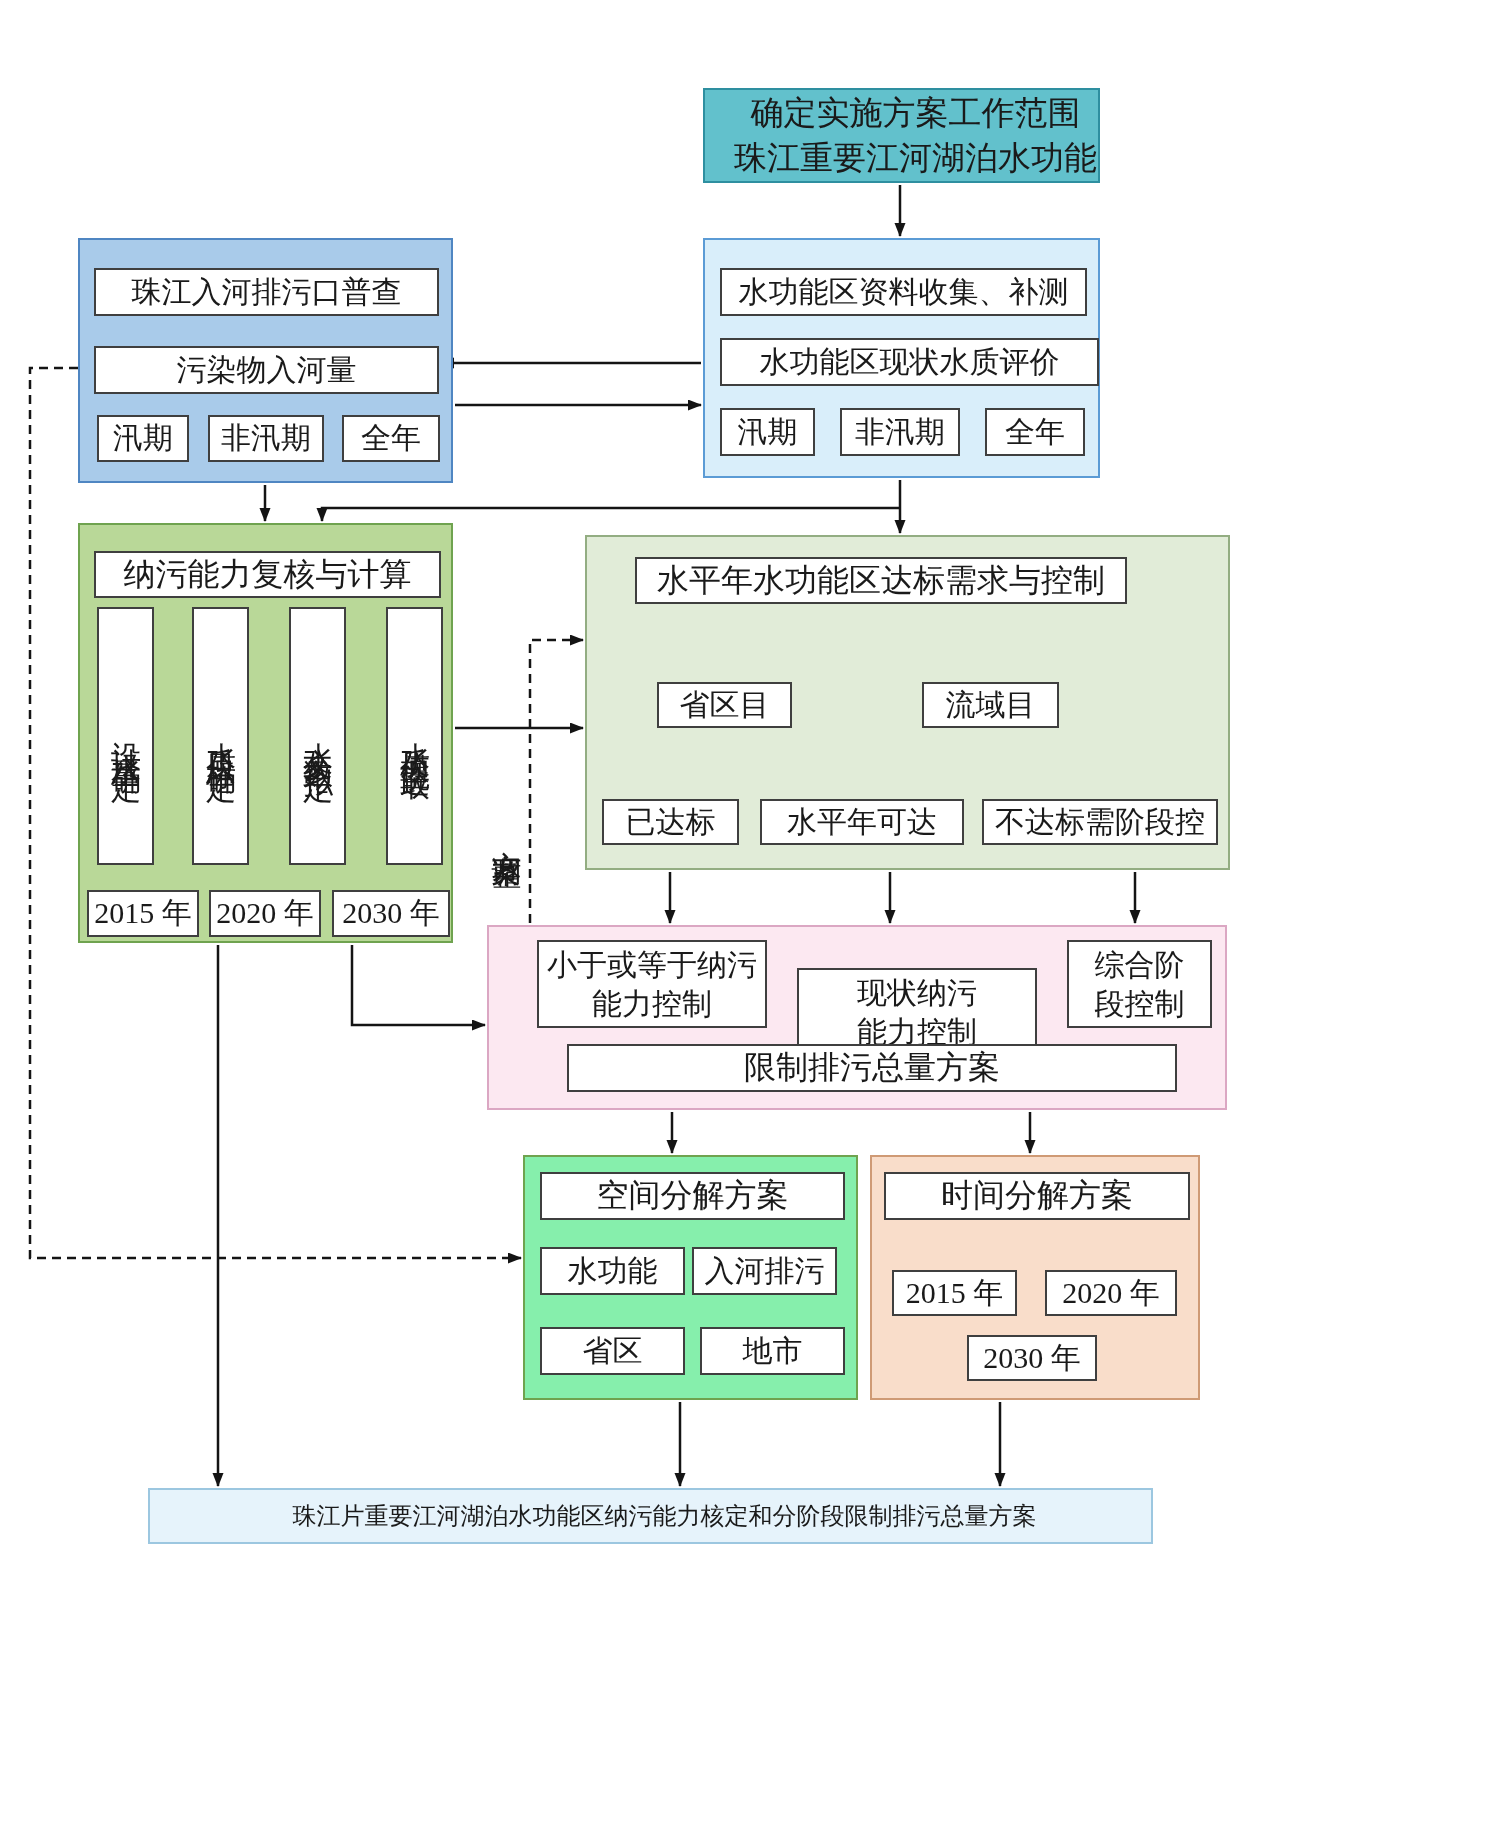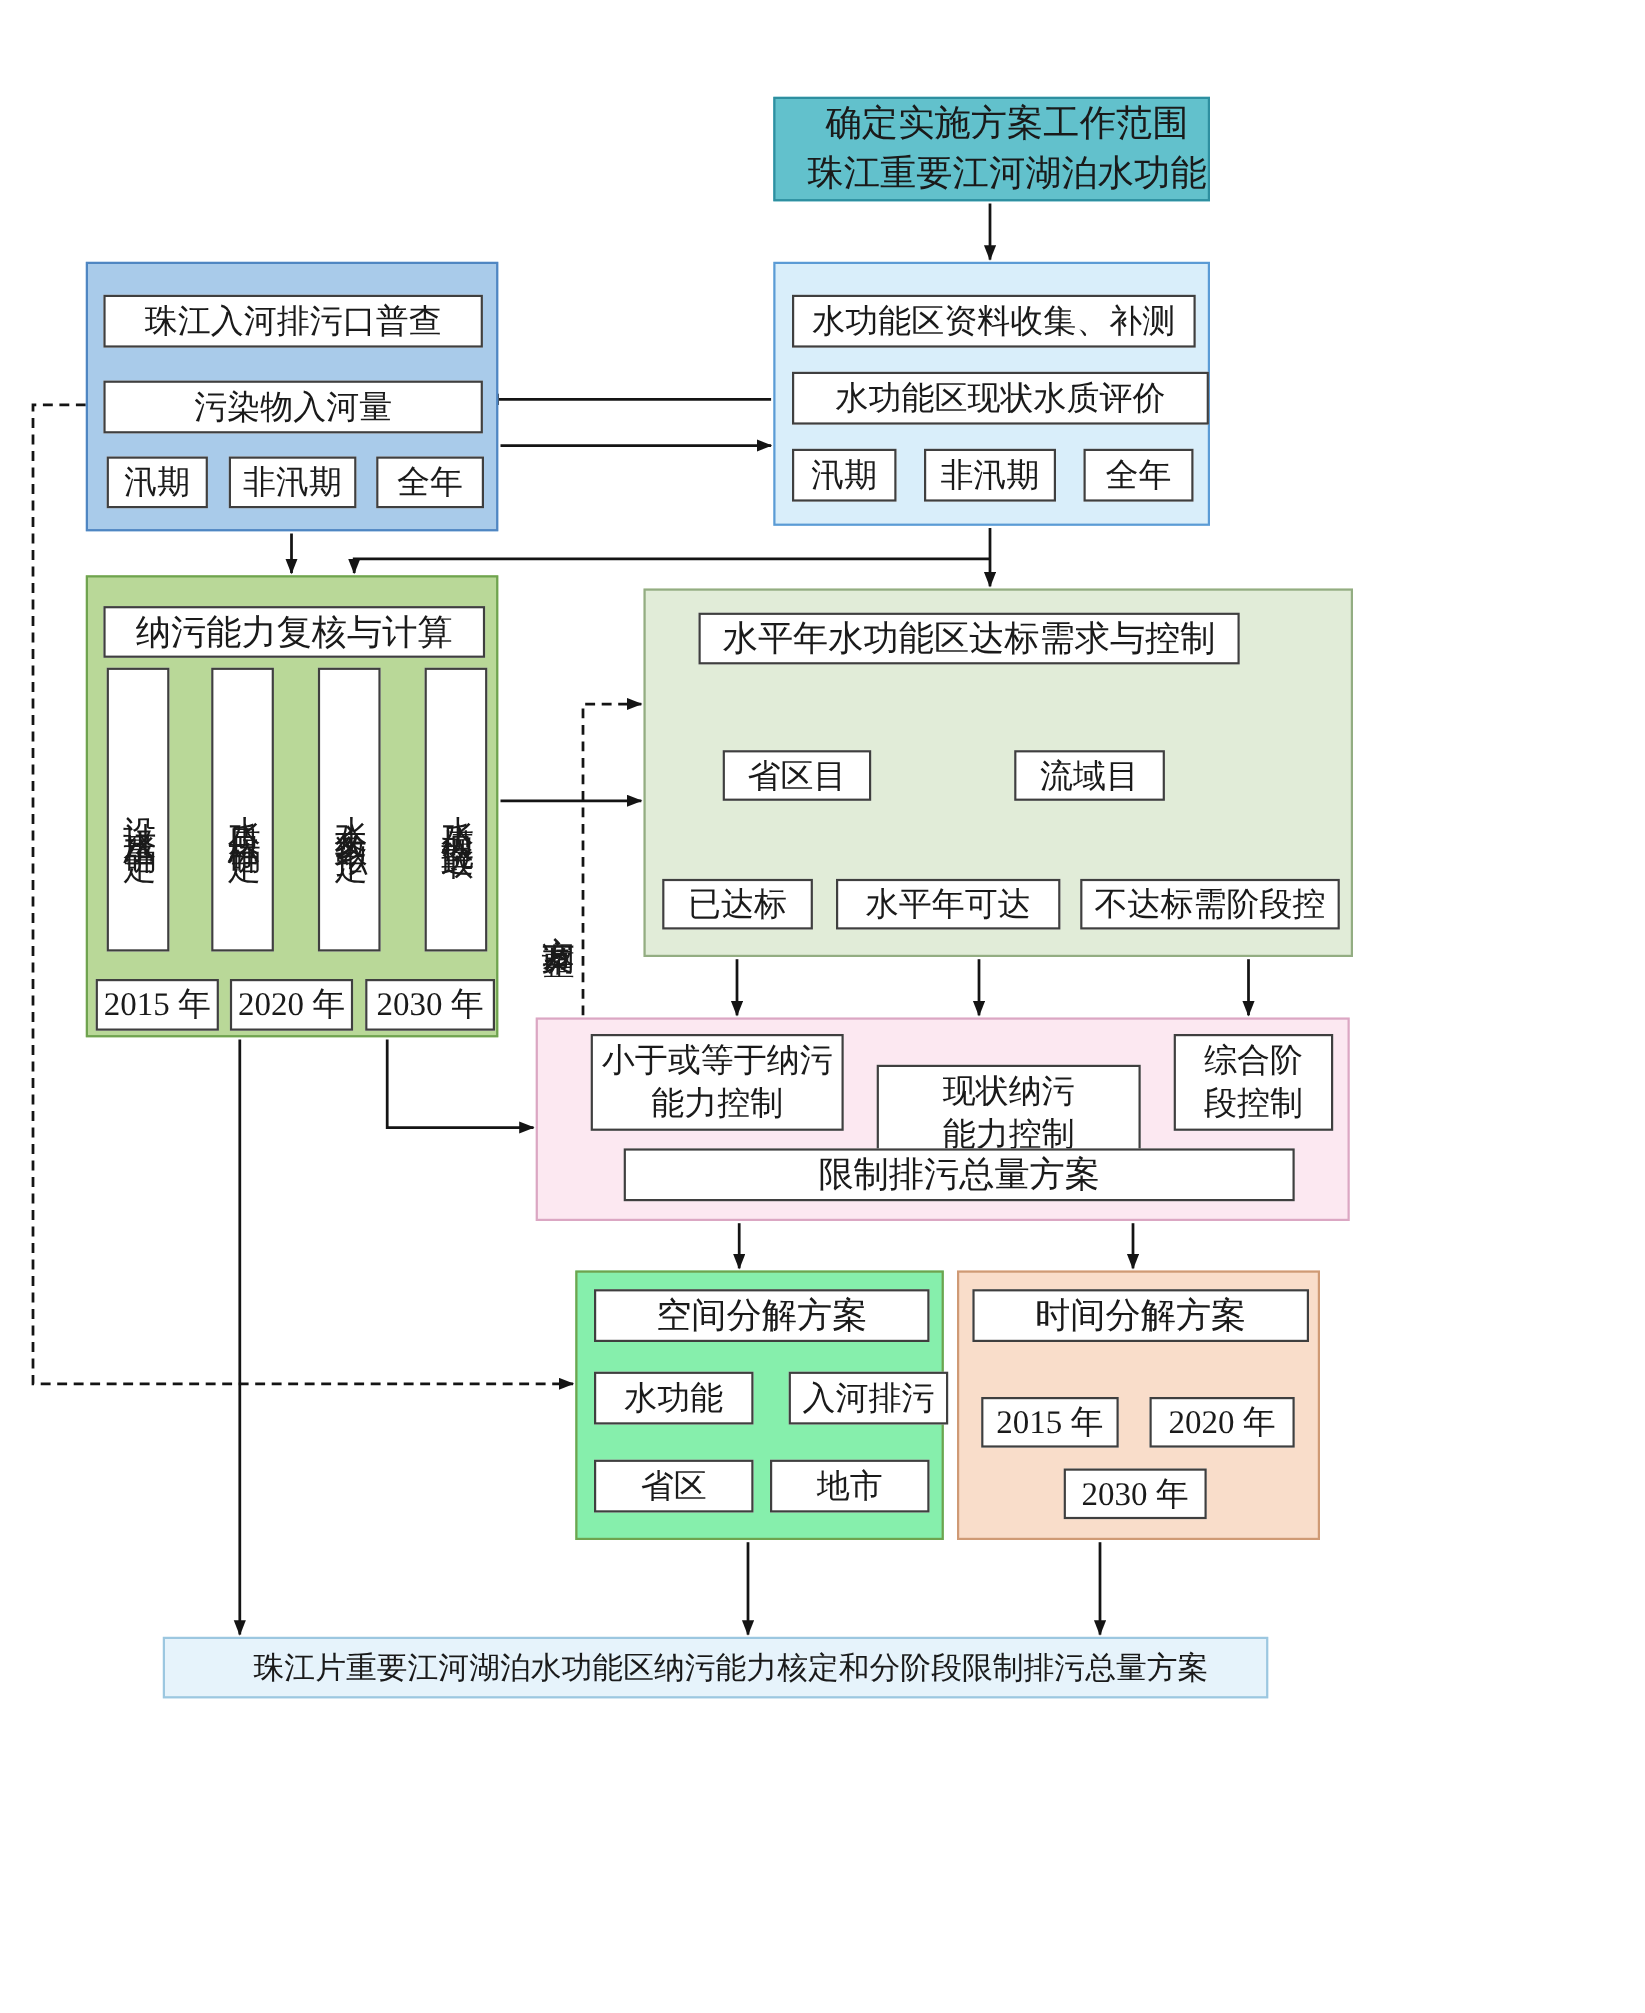--- a/index.html
+++ b/index.html
@@ -17,21 +17,21 @@
   .scope   { background:#62c1cc; border:2px solid #2e8fa0; display:flex; flex-direction:column;
              align-items:center; justify-content:center; font-size:33px; line-height:1.35; text-align:center; }
   .collection { background:#d9eefa; border:2px solid #5b9bd5; }
   .outfall    { background:#a9cbea; border:2px solid #4f86c2; }
   .capacity   { background:#b9d898; border:2px solid #6fa34f; }
   .target     { background:#e1ecd8; border:2px solid #93ad82; }
   .control    { background:#fce8f1; border:2px solid #dba7c3; }
   .spatial    { background:#86efac; border:2px solid #6fa34f; }
   .temporal   { background:#f9ddca; border:2px solid #cf9a75; }
   .final      { background:#e6f3fb; border:2px solid #9cc7e0; display:flex; align-items:center;
-                justify-content:center; font-size:28px; white-space:nowrap; }
+                justify-content:center; font-size:24px; white-space:nowrap; }
 
   .wbox { position:absolute; background:#ffffff; border:2px solid #3f3f3f; display:flex;
           align-items:center; justify-content:center; text-align:center; font-size:30px; }
   .wbox.title { font-size:32px; }
   .wbox.col { flex-direction:column; line-height:1.3; }
   .vbox { position:absolute; background:#ffffff; border:2px solid #3f3f3f; display:flex;
           align-items:center; justify-content:center; writing-mode:vertical-lr;
           text-orientation:upright; font-size:30px; letter-spacing:6px; }
   .vlabel { position:absolute; writing-mode:vertical-lr; text-orientation:upright;
             font-size:30px; letter-spacing:3px; display:flex; align-items:center; justify-content:center; }
@@ -133,21 +133,21 @@
     <div class="wbox col" style="left:578px;top:13px;width:145px;height:88px;">
       <div>综合阶</div>
       <div>段控制</div>
     </div>
     <div class="wbox title" style="left:78px;top:117px;width:610px;height:48px;">限制排污总量方案</div>
   </div>
 
   <div class="panel spatial" style="left:523px;top:1155px;width:335px;height:245px;">
     <div class="wbox title" style="left:15px;top:15px;width:305px;height:48px;">空间分解方案</div>
     <div class="wbox" style="left:15px;top:90px;width:145px;height:48px;">水功能</div>
-    <div class="wbox" style="left:192px;top:90px;width:145px;height:48px;font-family:Liberation Mono, monospace;">入河排污</div>
+    <div class="wbox" style="left:167px;top:90px;width:145px;height:48px;font-family:Liberation Mono, monospace;">入河排污</div>
     <div class="wbox" style="left:15px;top:170px;width:145px;height:48px;">省区</div>
     <div class="wbox" style="left:175px;top:170px;width:145px;height:48px;">地市</div>
   </div>
 
   <div class="panel temporal" style="left:870px;top:1155px;width:330px;height:245px;">
     <div class="wbox title" style="left:12px;top:15px;width:306px;height:48px;">时间分解方案</div>
     <div class="wbox" style="left:20px;top:113px;width:125px;height:46px;">2015 年</div>
     <div class="wbox" style="left:173px;top:113px;width:132px;height:46px;">2020 年</div>
     <div class="wbox" style="left:95px;top:178px;width:130px;height:46px;">2030 年</div>
   </div>

